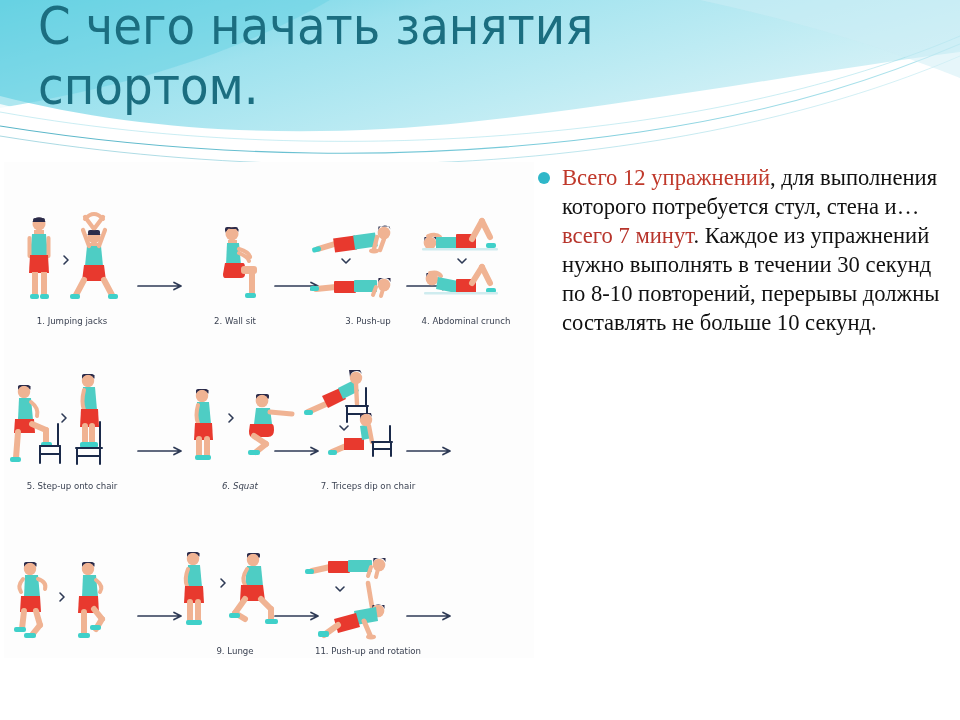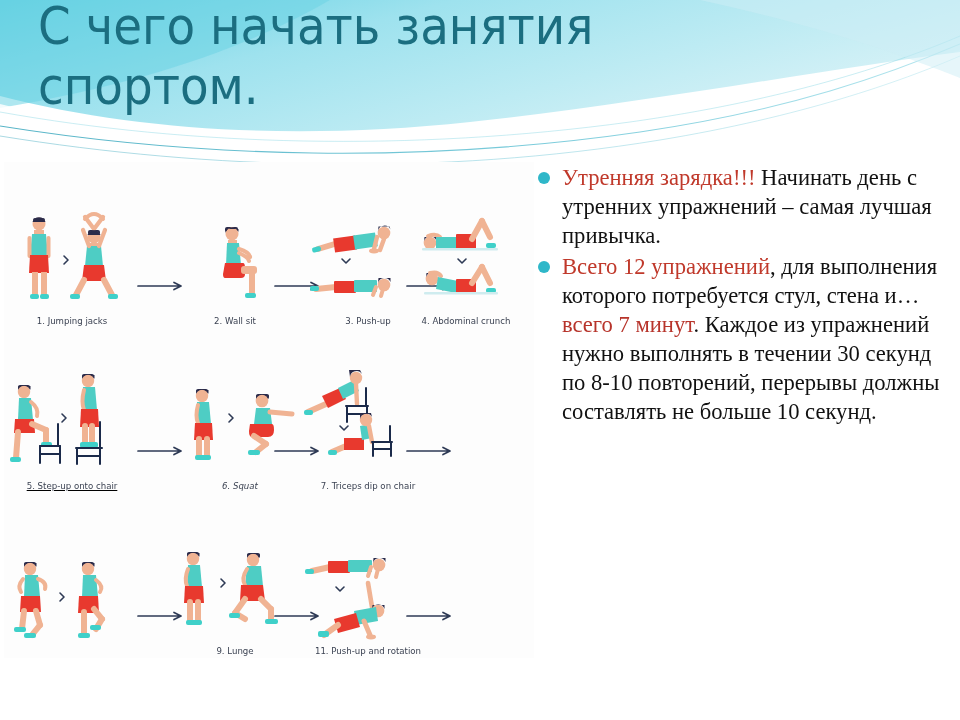--- a/index.html
+++ b/index.html
@@ -264,21 +264,21 @@
               <rect x="18" y="47" width="74" height="2.5" rx="1" fill="#cfecef"></rect>
             </g>
           </svg>
         </div>
         <div class="ex-label">4. Abdominal crunch</div>
       </div>
     </div>
 
     <div class="ex-row">
 
-      <div class="ex-cell" style="left:2px;text-decoration:underline;">
+      <div class="ex-cell" style="left:2px;">
         <div class="ex-art">
           <svg viewBox="0 0 132 112">
 
             <g>
               <rect x="12" y="17" width="12" height="5" rx="2" fill="#2b2b4a"></rect>
               <circle cx="18" cy="24" r="6.2" fill="#f0b393"></circle>
               <path d="M12,22 a6.5,6.5 0 0 1 12.5,0 l0,-4 h-12 z" fill="#2b2b4a"></path>
               <path d="M13,30 h12 l2,22 h-15 z" fill="#4ecdc4"></path>
               <path d="M25,34 q8,6 6,14" stroke="#f0b393" stroke-width="4" fill="none" stroke-linecap="round"></path>
               <path d="M9,51 h19 l1,14 h-21 z" fill="#e8392e"></path>
@@ -544,24 +544,20 @@
         <svg viewBox="0 0 56 12">
             <path d="M4,6 H46 M40,2.5 L47,6 L40,9.5" stroke="#2e3a55" stroke-width="1.7" fill="none" stroke-linecap="round" stroke-linejoin="round"></path>
           </svg>
       </div>
 
     </div>
   </div>
 
   <div id="text-col">
 
-    <div class="bullet-item">
-      <span class="bullet-dot"></span>
-      <span class="accent">Утренняя зарядка!!!</span><span> Начинать день с утренних упражнений – самая лучшая привычка.</span>
-    </div>
 
     <div class="bullet-item">
       <span class="bullet-dot"></span>
       <span class="accent">Всего 12 упражнений</span><span>, для выполнения которого потребуется стул, стена и… </span><span class="accent2">всего 7 минут</span><span>. Каждое из упражнений нужно выполнять в течении 30 секунд по 8-10 повторений, перерывы должны составлять не больше 10 секунд.</span>
     </div>
 
   </div>
 </div>
 
 </body></html>

